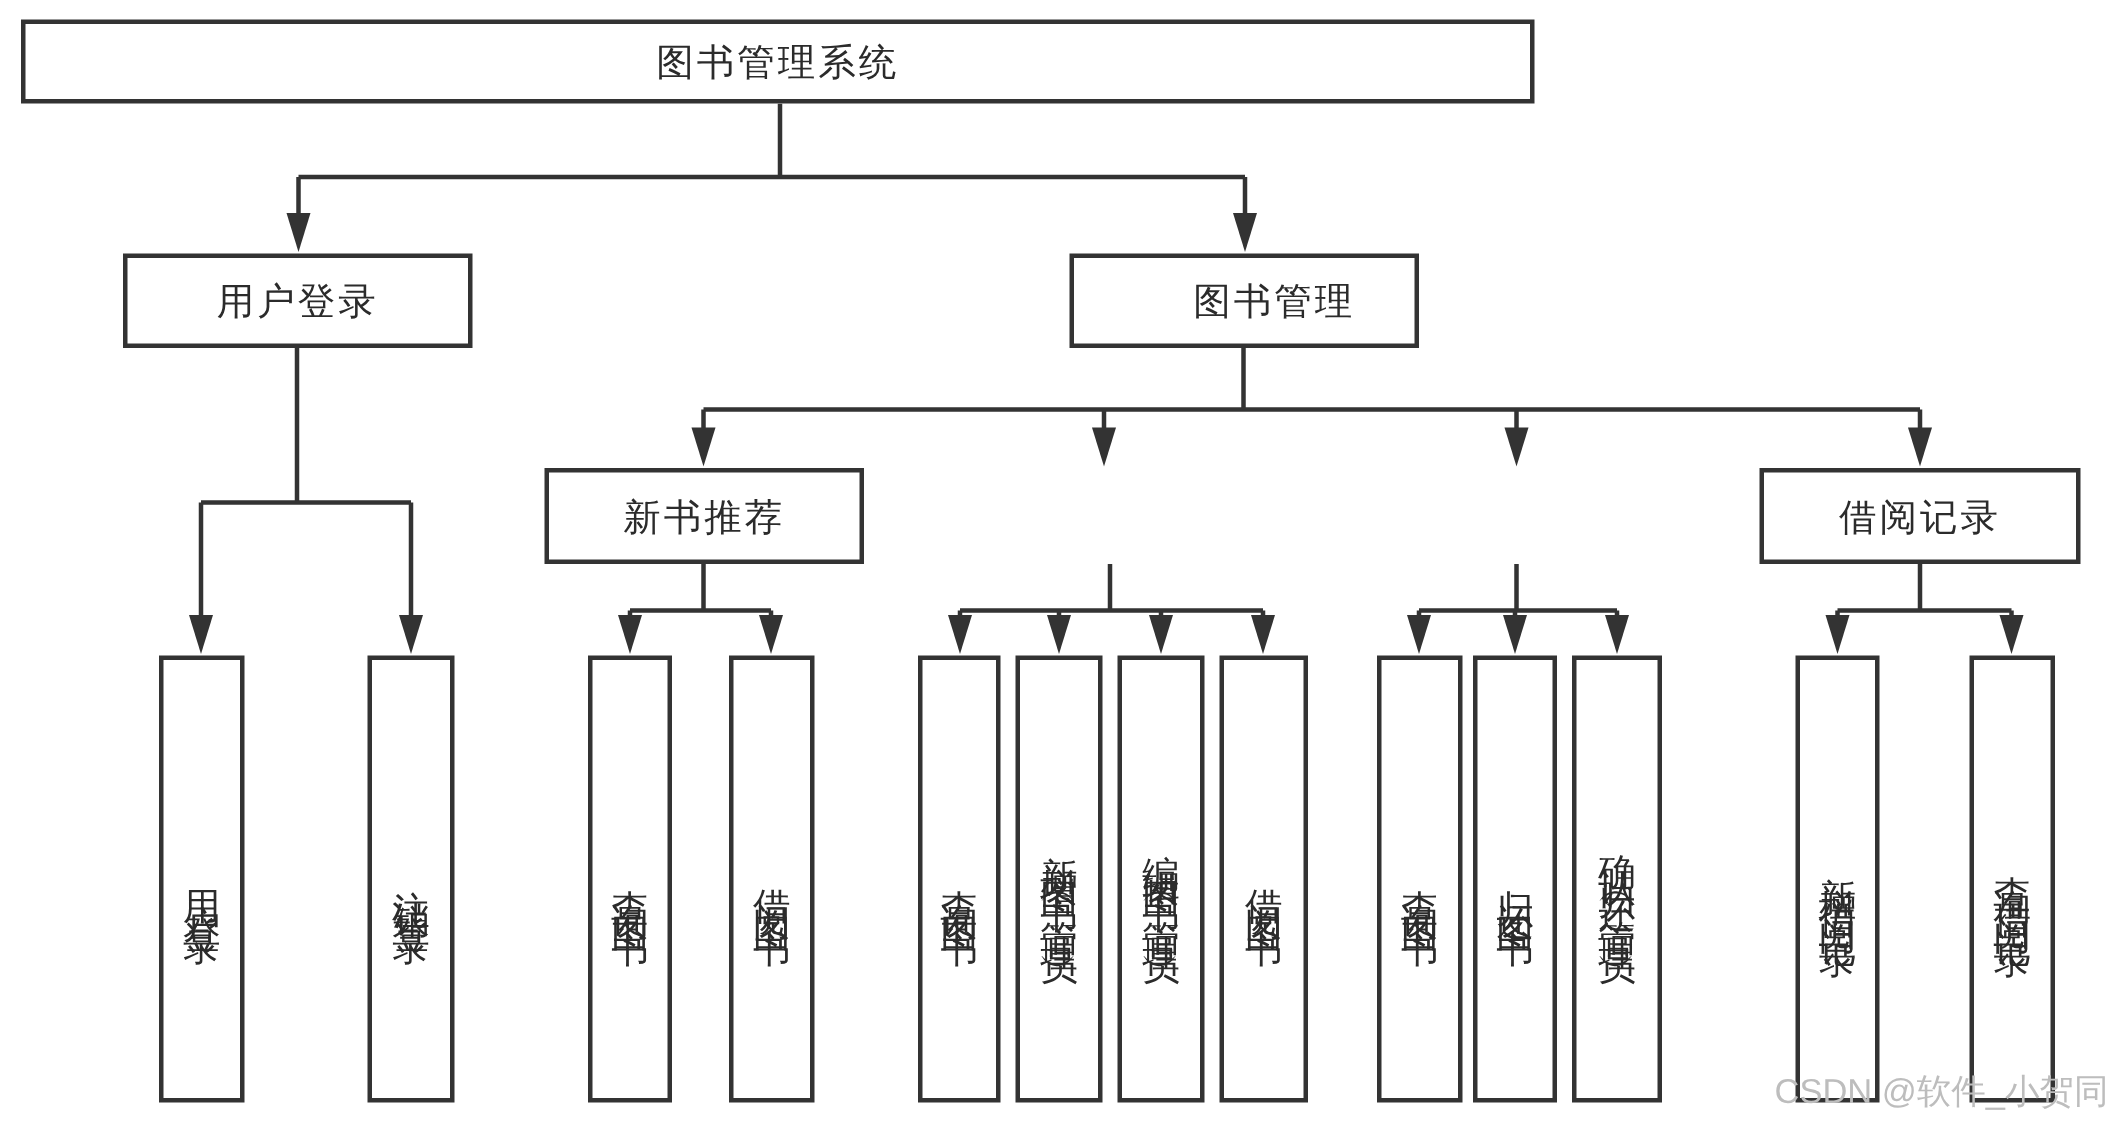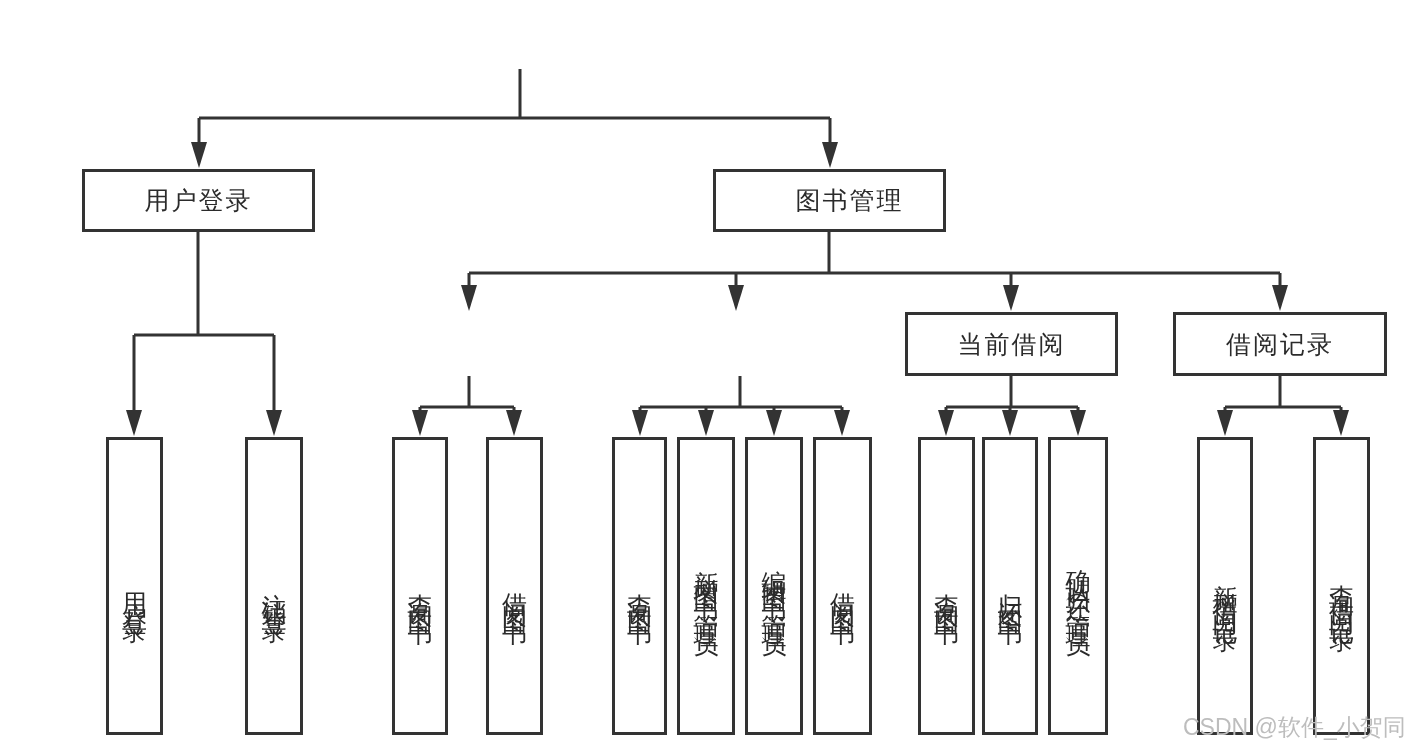--- a/index.html
+++ b/index.html
@@ -82,30 +82,33 @@
       <use href="#ah" x="774" y="436"></use>
       <use href="#ah" x="842" y="436"></use>
       <use href="#ah" x="946" y="436"></use>
       <use href="#ah" x="1010" y="436"></use>
       <use href="#ah" x="1078" y="436"></use>
       <use href="#ah" x="1225" y="436"></use>
       <use href="#ah" x="1341" y="436"></use>
     </g>
   </svg>
 
+  <div class="node h" style="left:14px;top:13px;width:1009px;height:56px;">
+    <span>图书管理系统</span>
+  </div>
 
   <div class="node h" style="left:82px;top:169px;width:233px;height:63px;">
     <span>用户登录</span>
   </div>
   <div class="node h" style="left:713px;top:169px;width:233px;height:63px;padding-left:40px;">
     <span>图书管理</span>
   </div>
 
-  <div class="node h" style="left:905px;top:312px;width:213px;height:64px;">
-    <span>当前借阅</span>
+  <div class="node h" style="left:363px;top:312px;width:213px;height:64px;">
+    <span>新书推荐</span>
   </div>
   <div class="node h" style="left:1173px;top:312px;width:214px;height:64px;">
     <span>借阅记录</span>
   </div>
 
   <div class="node leaf" style="left:106px;top:437px;width:57px;height:298px;">
     <span>用户登录</span>
   </div>
   <div class="node leaf" style="left:245px;top:437px;width:58px;height:298px;">
     <span>注销登录</span>

